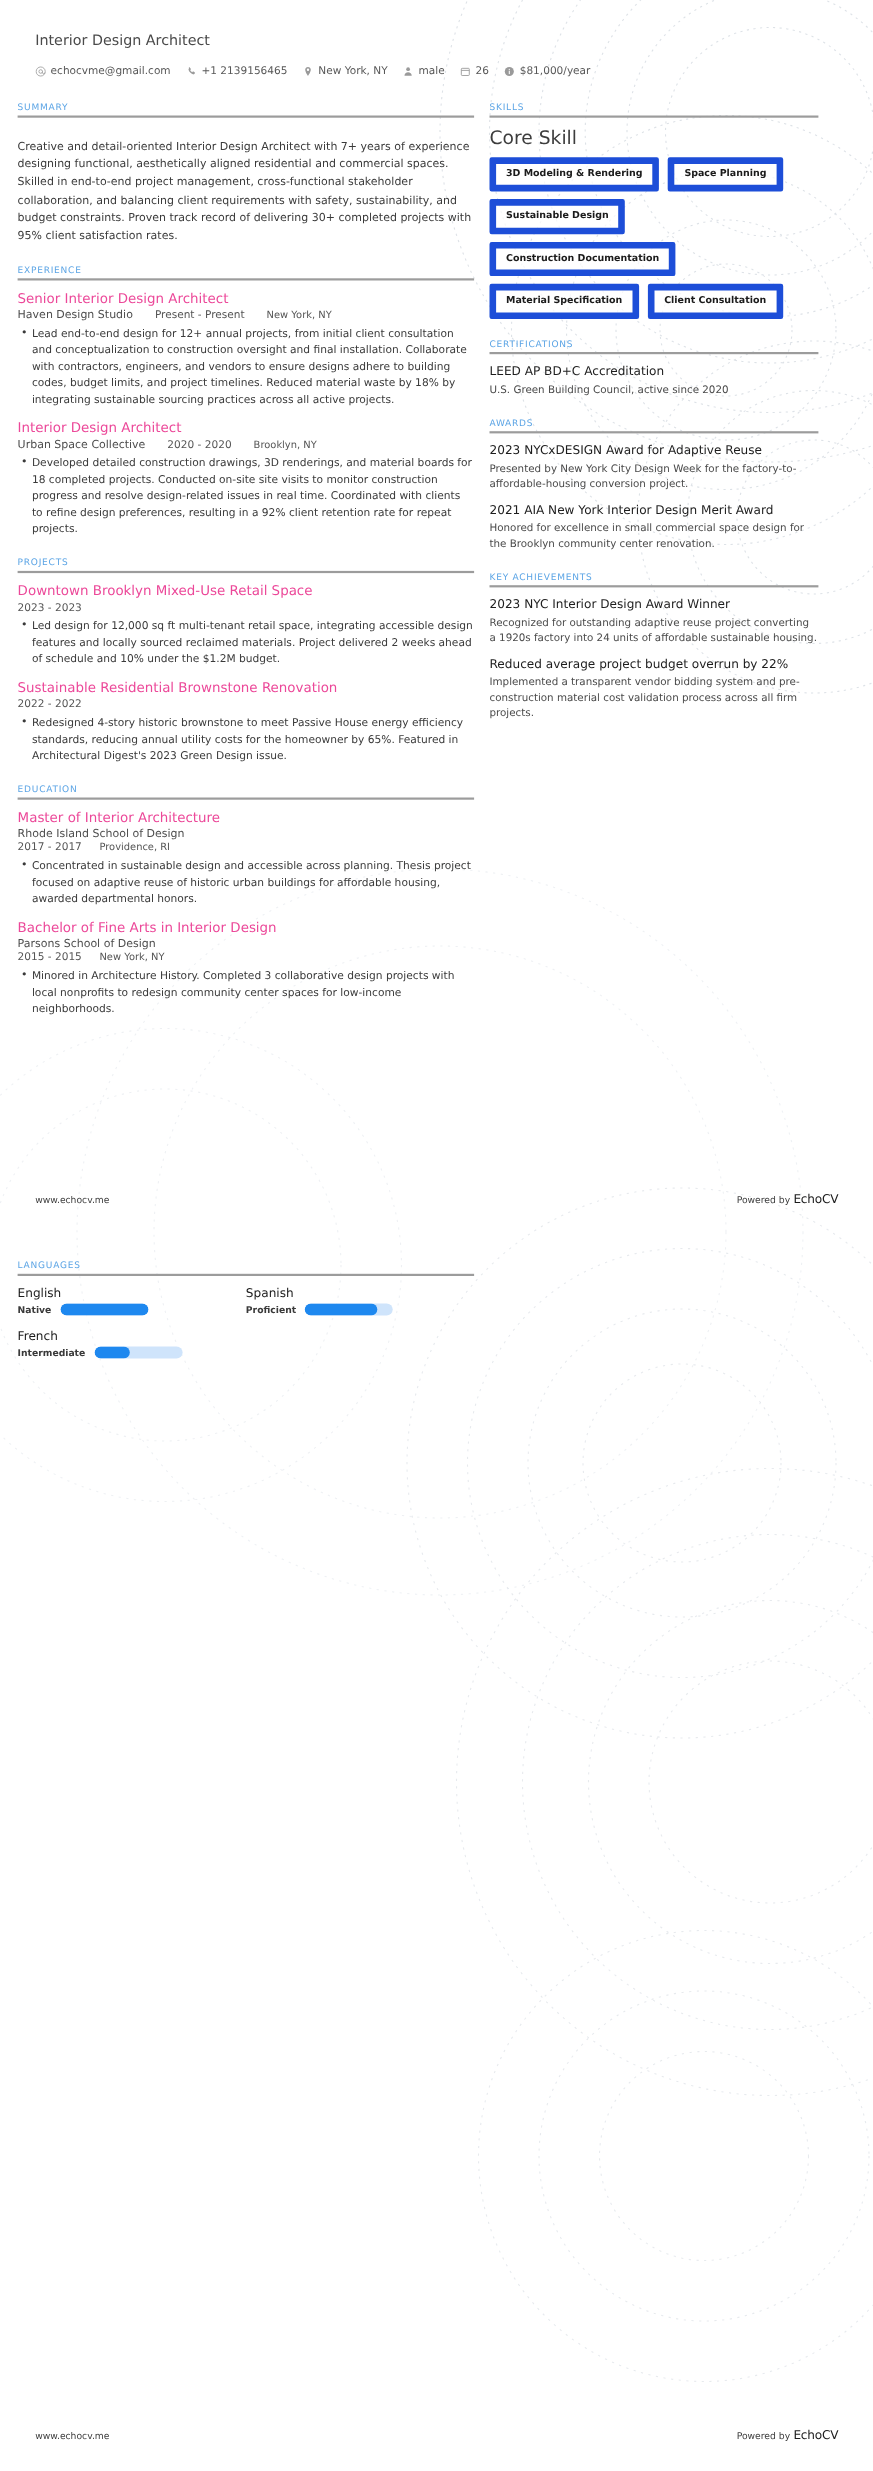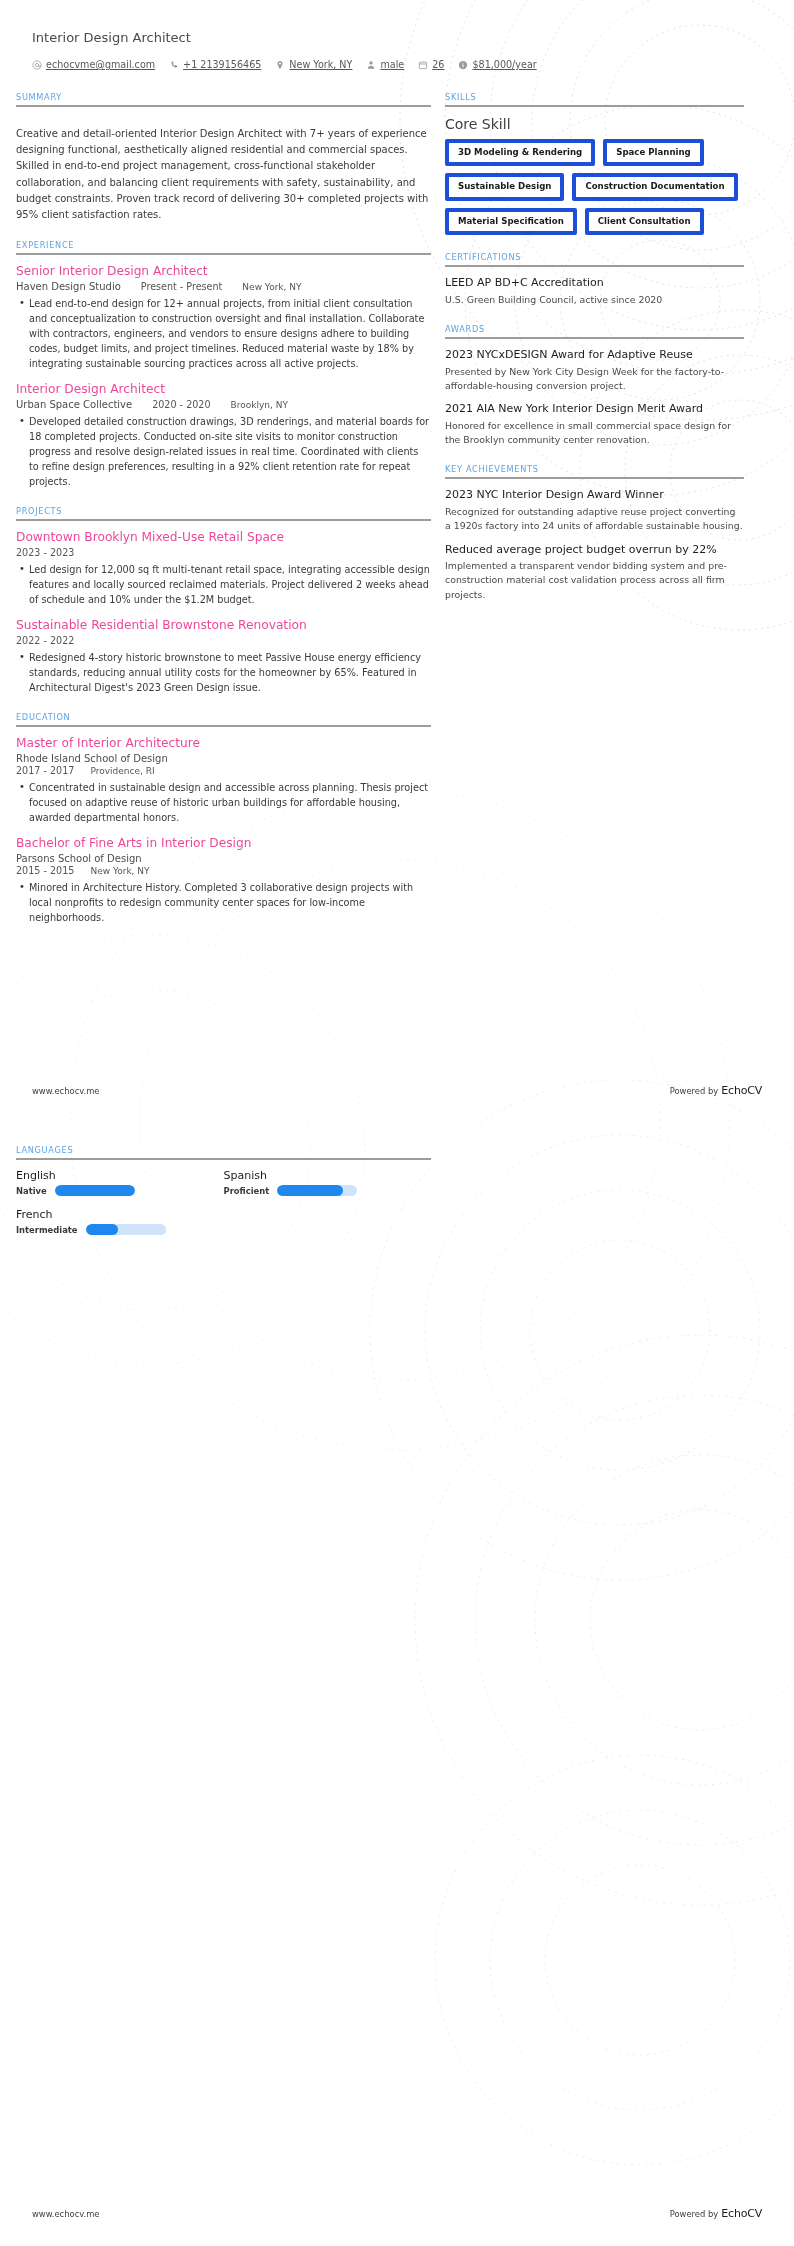--- a/index.html
+++ b/index.html
@@ -58,21 +58,20 @@
     margin: 0 0 14px 0;
     font-weight: 400;
   }
   .contacts {
     display: flex;
     flex-wrap: wrap;
     align-items: flex-end;
     gap: 0px;
     font-size: 9.6px;
     color: #585858;
-    text-decoration: underline;
   }
   .contact-item {
     display: flex;
     align-items: center;
     gap: 4px;
     margin-right: 14px;
     white-space: nowrap;
   }
   .contact-item .ci {
     width: 10px;
@@ -161,31 +160,31 @@
     content: "•";
     position: absolute;
     left: -10px;
     top: -1px;
     color: #3a3a3a;
     font-size: 10px;
   }
 
   
   .skill-group-label {
-    font-size: 14px;
+    font-size: 17px;
     color: #3d3d3d;
     margin-bottom: 7px;
   }
   .skill-chips {
     display: flex;
     flex-wrap: wrap;
     gap: 7px 8px;
   }
   .chip {
-    border: 4px solid #1d4ed8;
+    border: 6px solid #1d4ed8;
     border-radius: 2px;
     padding: 5px 9px;
     font-size: 8.6px;
     font-weight: bold;
     color: #1b1b1b;
     background: rgba(255,255,255,0.7);
     line-height: 1.1;
     white-space: nowrap;
   }
 

